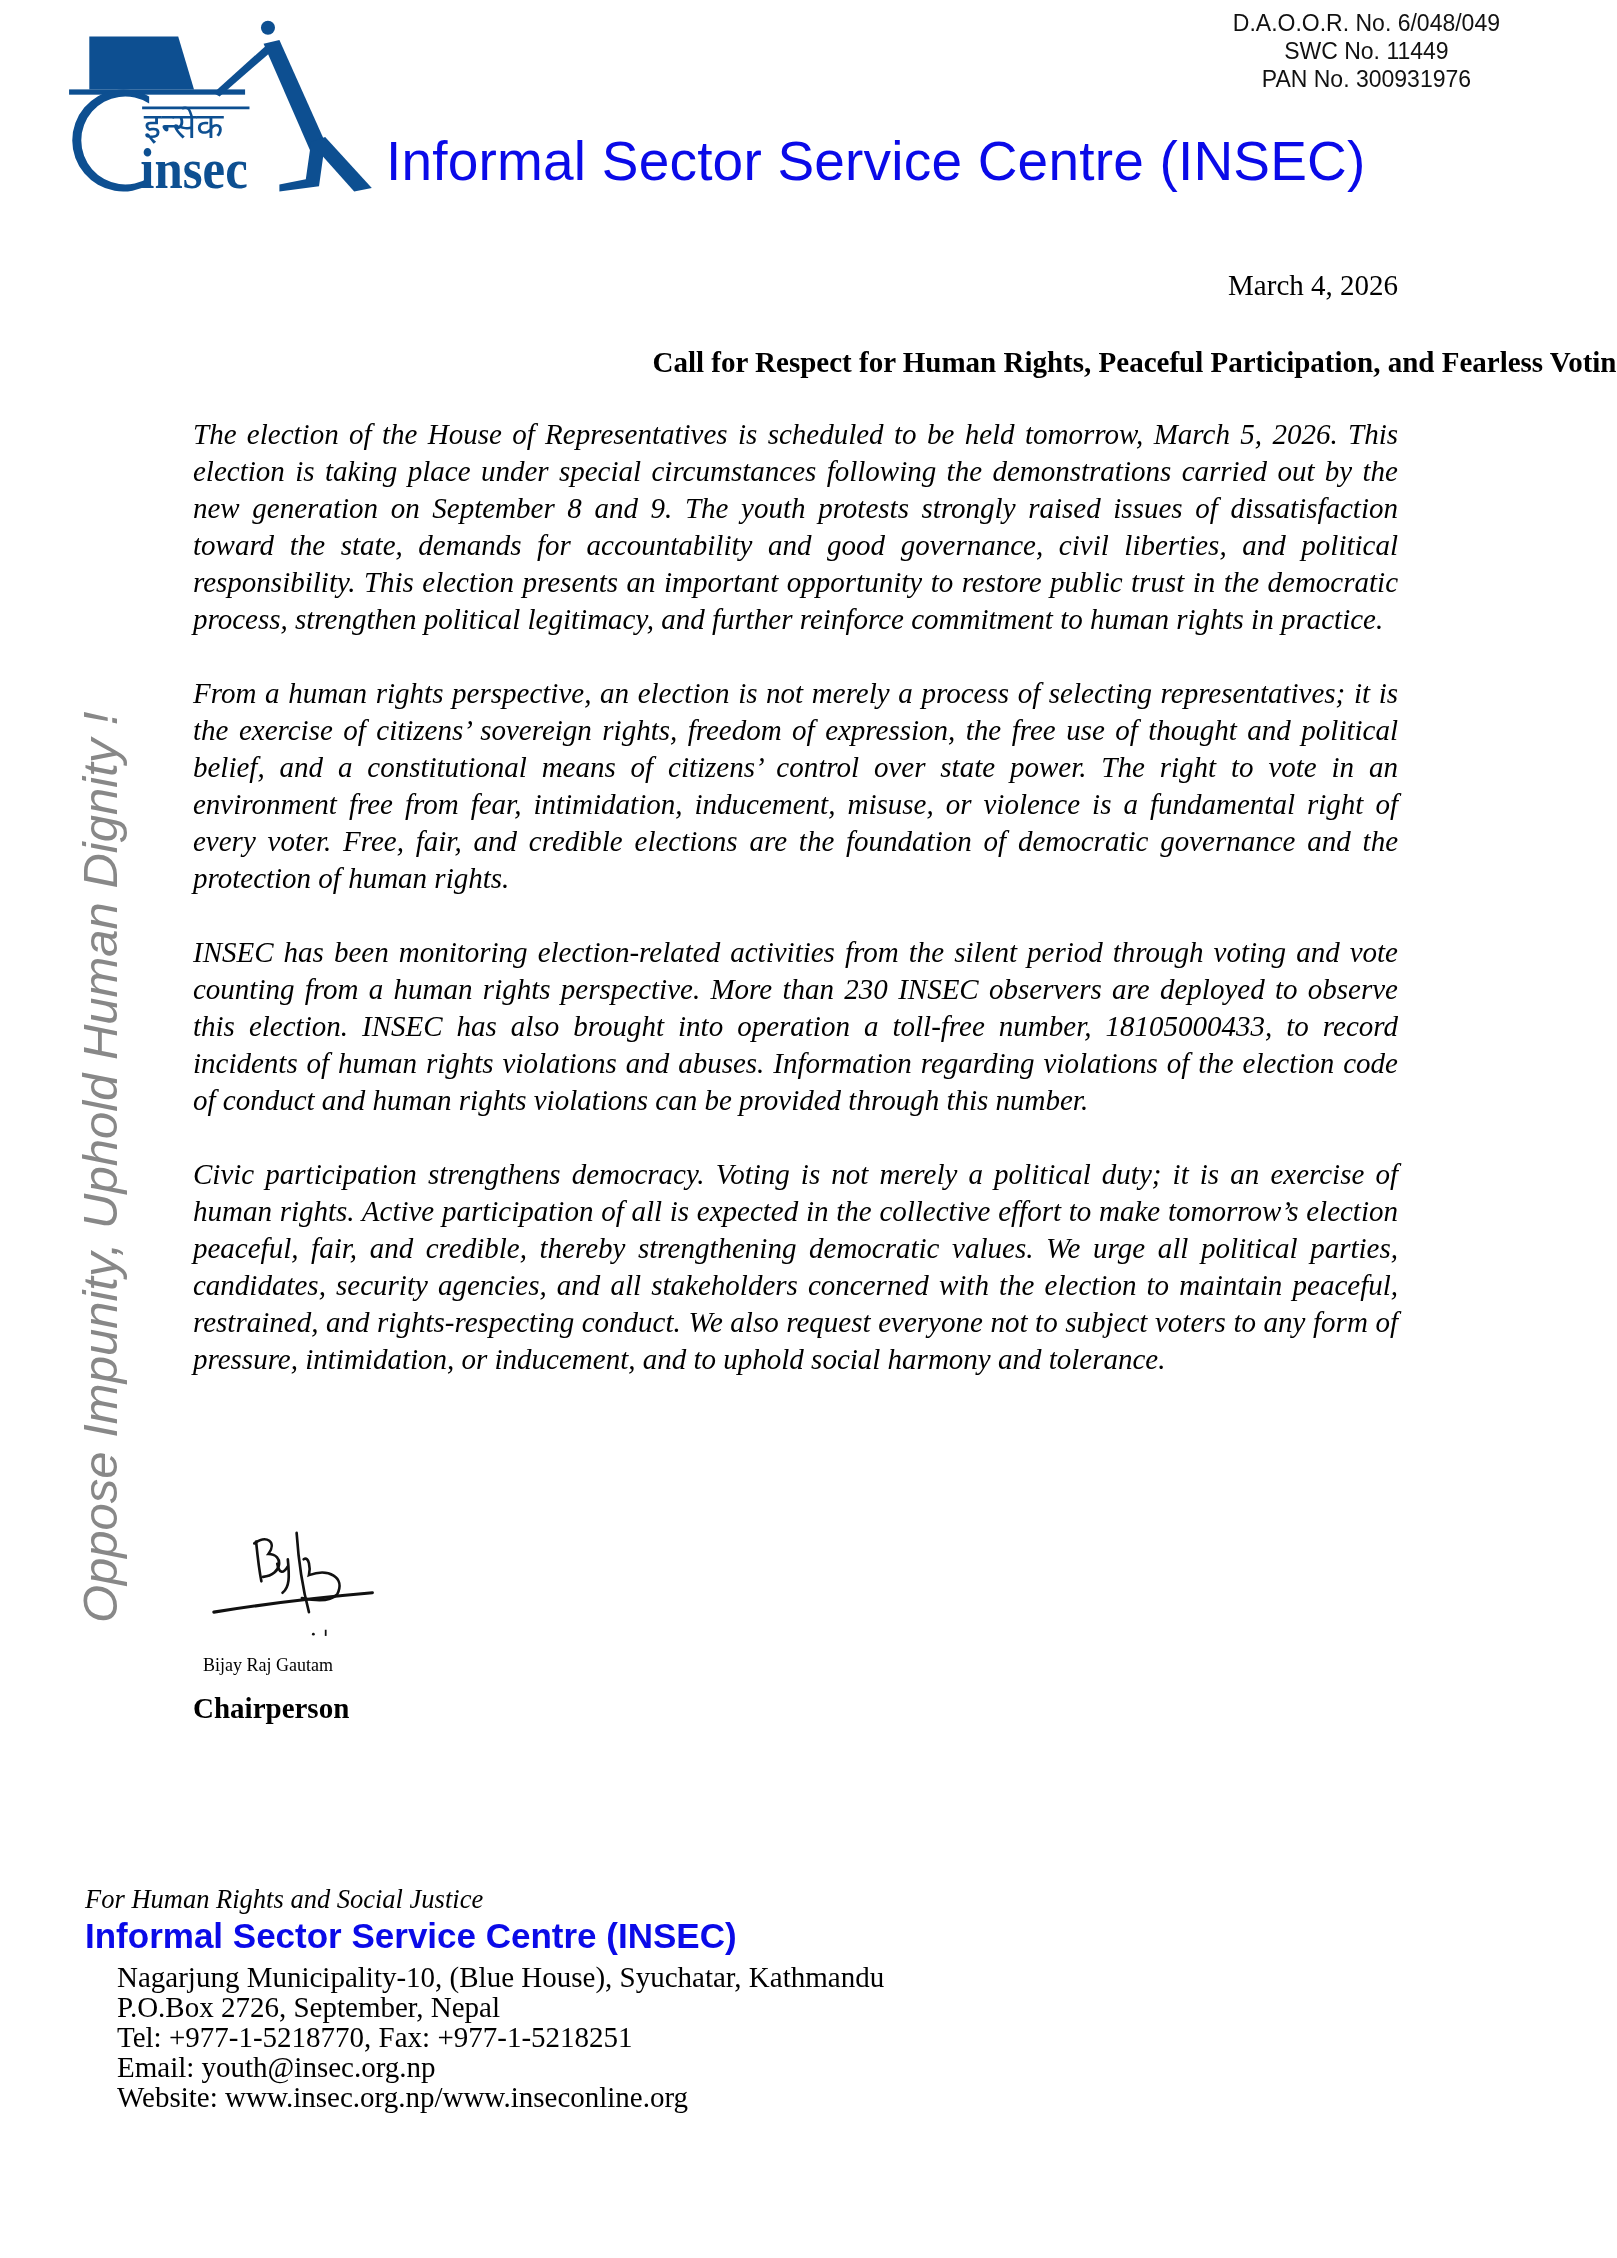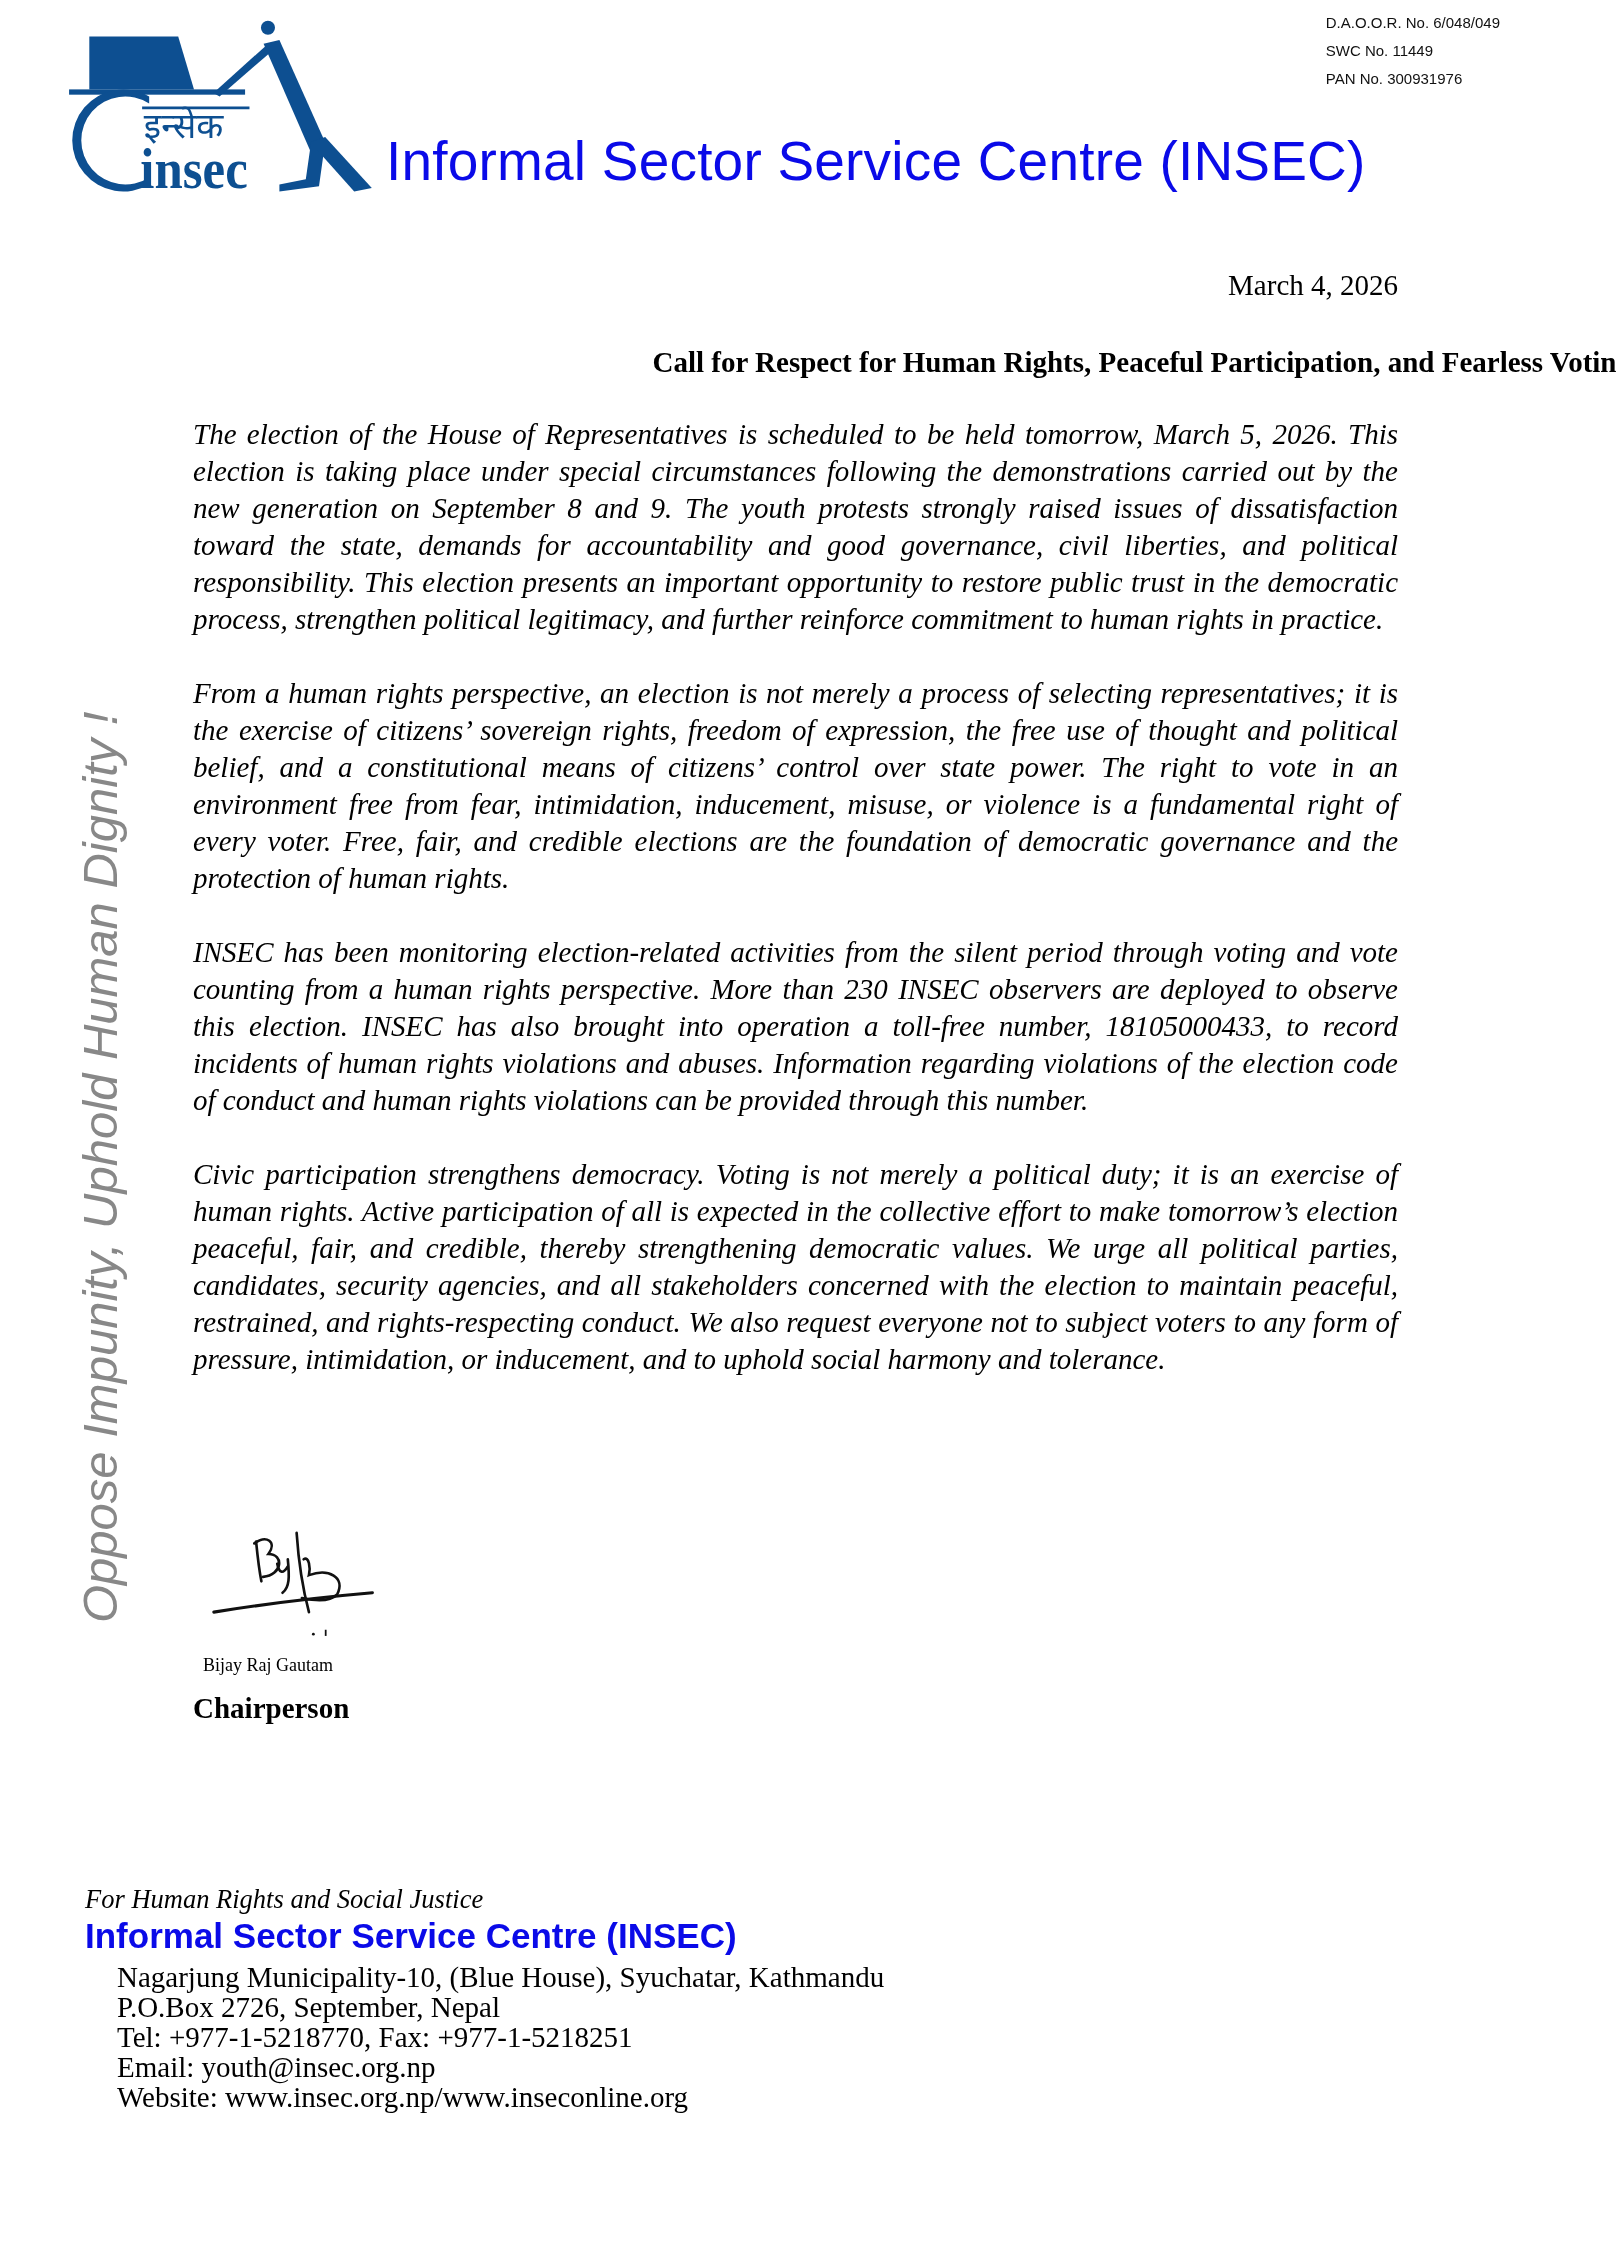--- a/index.html
+++ b/index.html
@@ -1,20 +1,20 @@
 <!DOCTYPE html>
 <html style="font-size:14px"><head>
 <meta charset="utf-8">
 <style>
   html, body { margin:0; padding:0; background:#ffffff; }
   body { width:1618px; height:2258px; position:relative; overflow:hidden; font-family:"Liberation Serif", serif; color:#000; }
   .abs { position:absolute; }
   #logo { left:68px; top:19.4px; width:304px; height:176px; }
   #org-title { left:386px; top:129px; font-family:"Liberation Sans", sans-serif; font-size:55px; color:#0a0ae8; white-space:nowrap; letter-spacing:0.2px; }
-  #reg { right:118px; top:8.8px; text-align:left; font-family:"Liberation Sans", sans-serif; font-size:15px; line-height:28px; color:#111; }
+  #reg { right:118px; top:8.8px; text-align:center; font-family:"Liberation Sans", sans-serif; font-size:23px; line-height:28px; color:#111; }
   #date { right:220px; top:269px; font-size:29px; }
   #title { left:0; width:1618px; top:346px; text-align:right; font-size:29px; font-weight:bold;margin-left:13px; }
   #body { left:193px; width:1205px; top:416px; font-size:29px; line-height:37px;font-style:italic; }
   #body p { margin:0 0 37px 0; text-align:justify; }
   #side { left:72px; top:1623px; transform-origin:0 0; transform:rotate(-90deg); font-family:"Liberation Sans", sans-serif; font-style:italic; font-size:49px; color:#888888; white-space:nowrap; width:1103px; }
   #sig { left:205px; top:1524px; width:185px; height:119px; }
   #signer-name { left:203px; top:1655px; font-weight:normal; font-size:18px; }
   #signer-role { left:193px; top:1692px; font-weight:bold; font-size:29px; }
   #tagline { left:85px; top:1884px; font-style:italic; font-size:26.5px; }
   #footer-org { left:85px; top:1916px; font-family:"Liberation Sans", sans-serif; font-weight:bold; font-size:35px; color:#0a0ae8; white-space:nowrap; }

